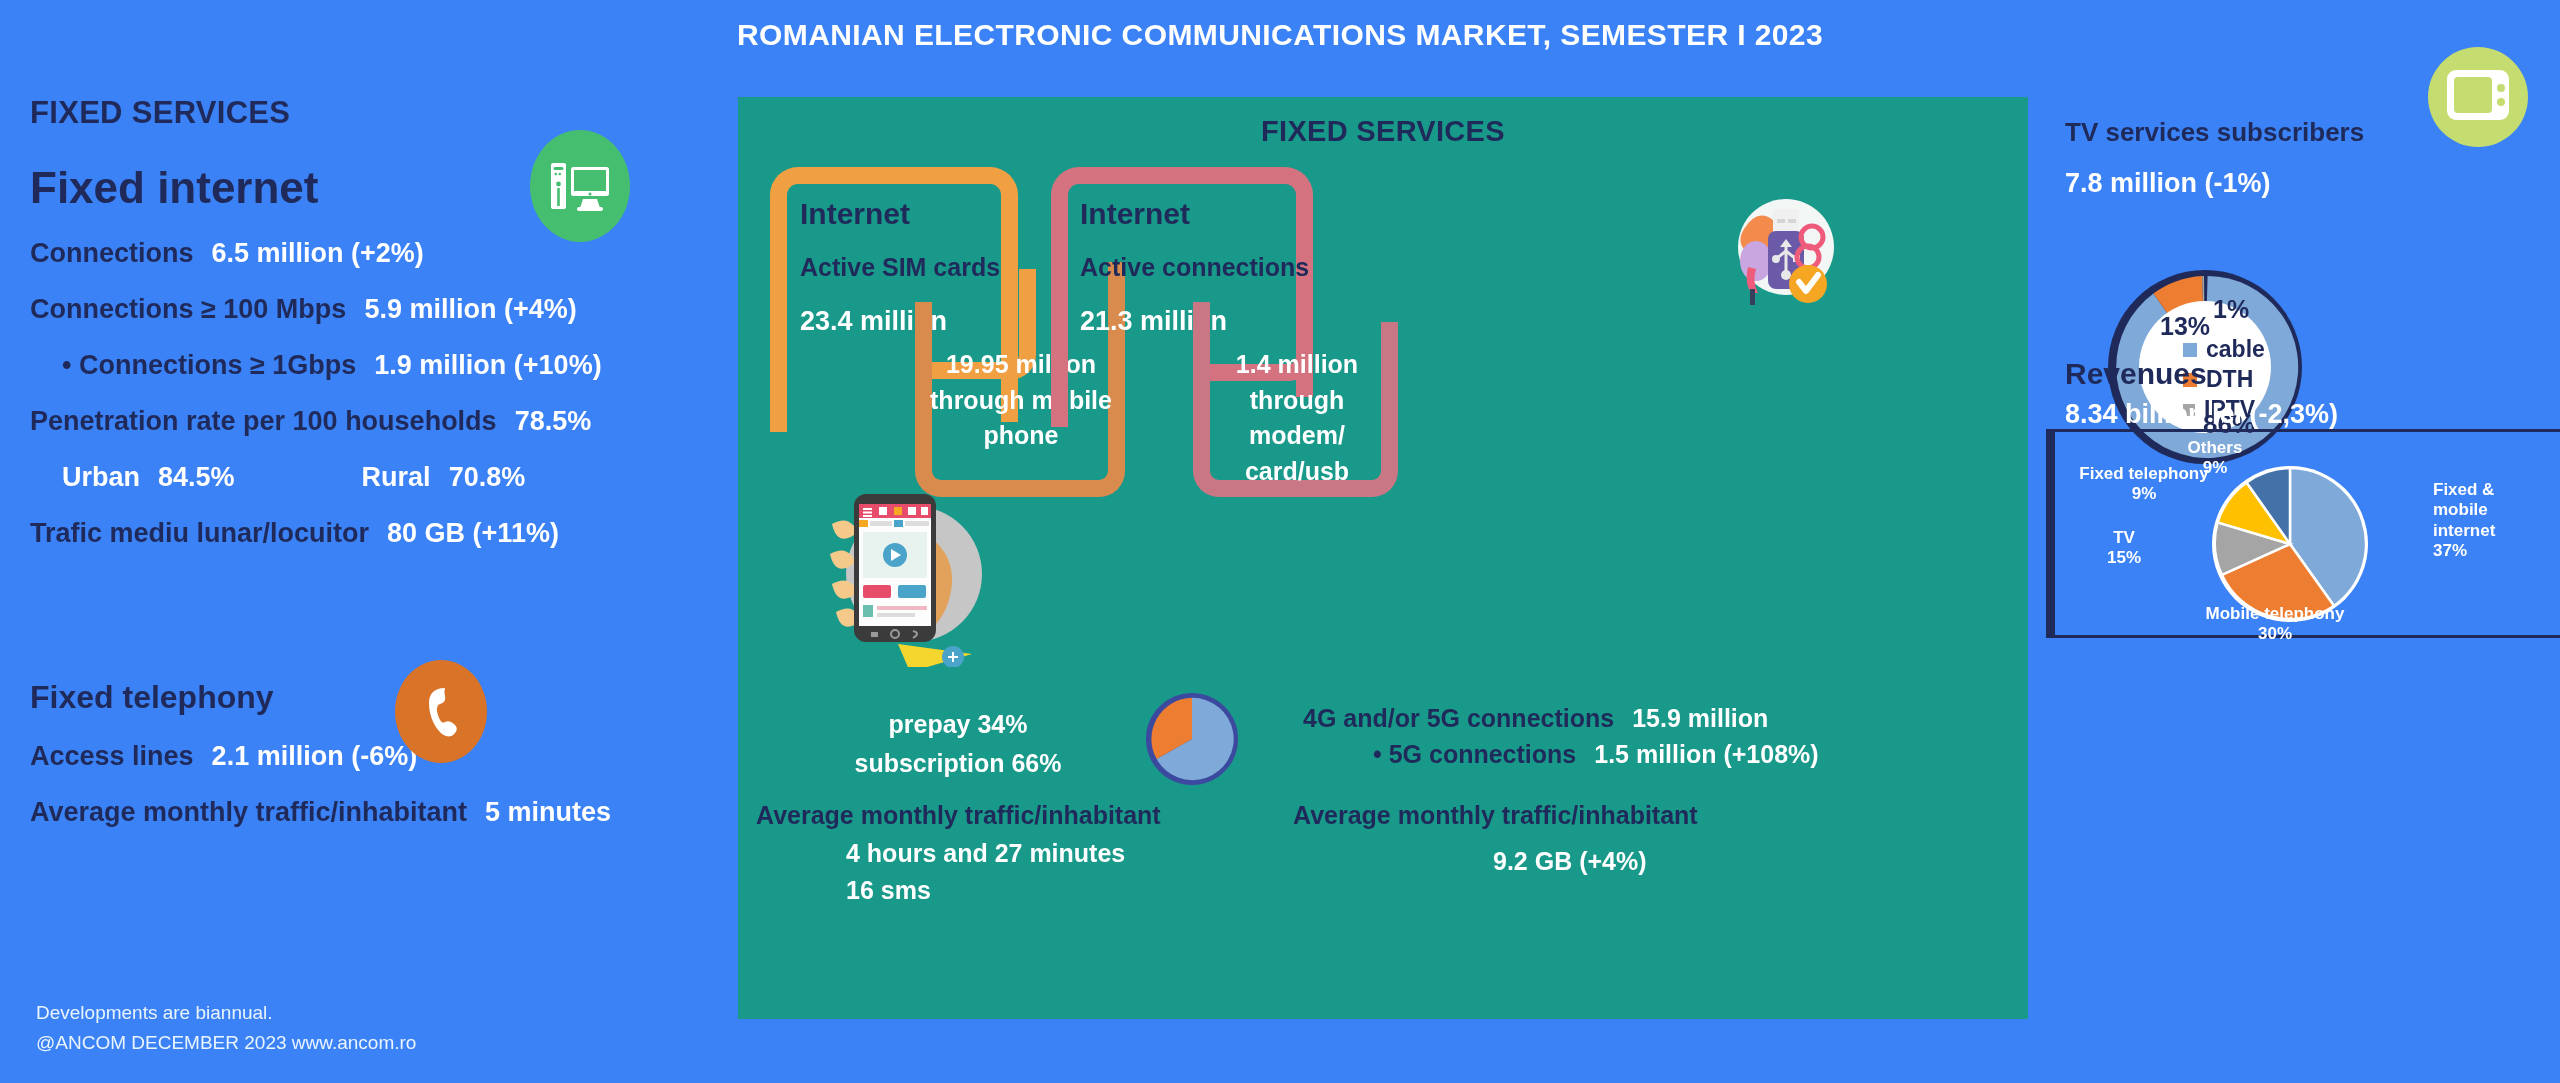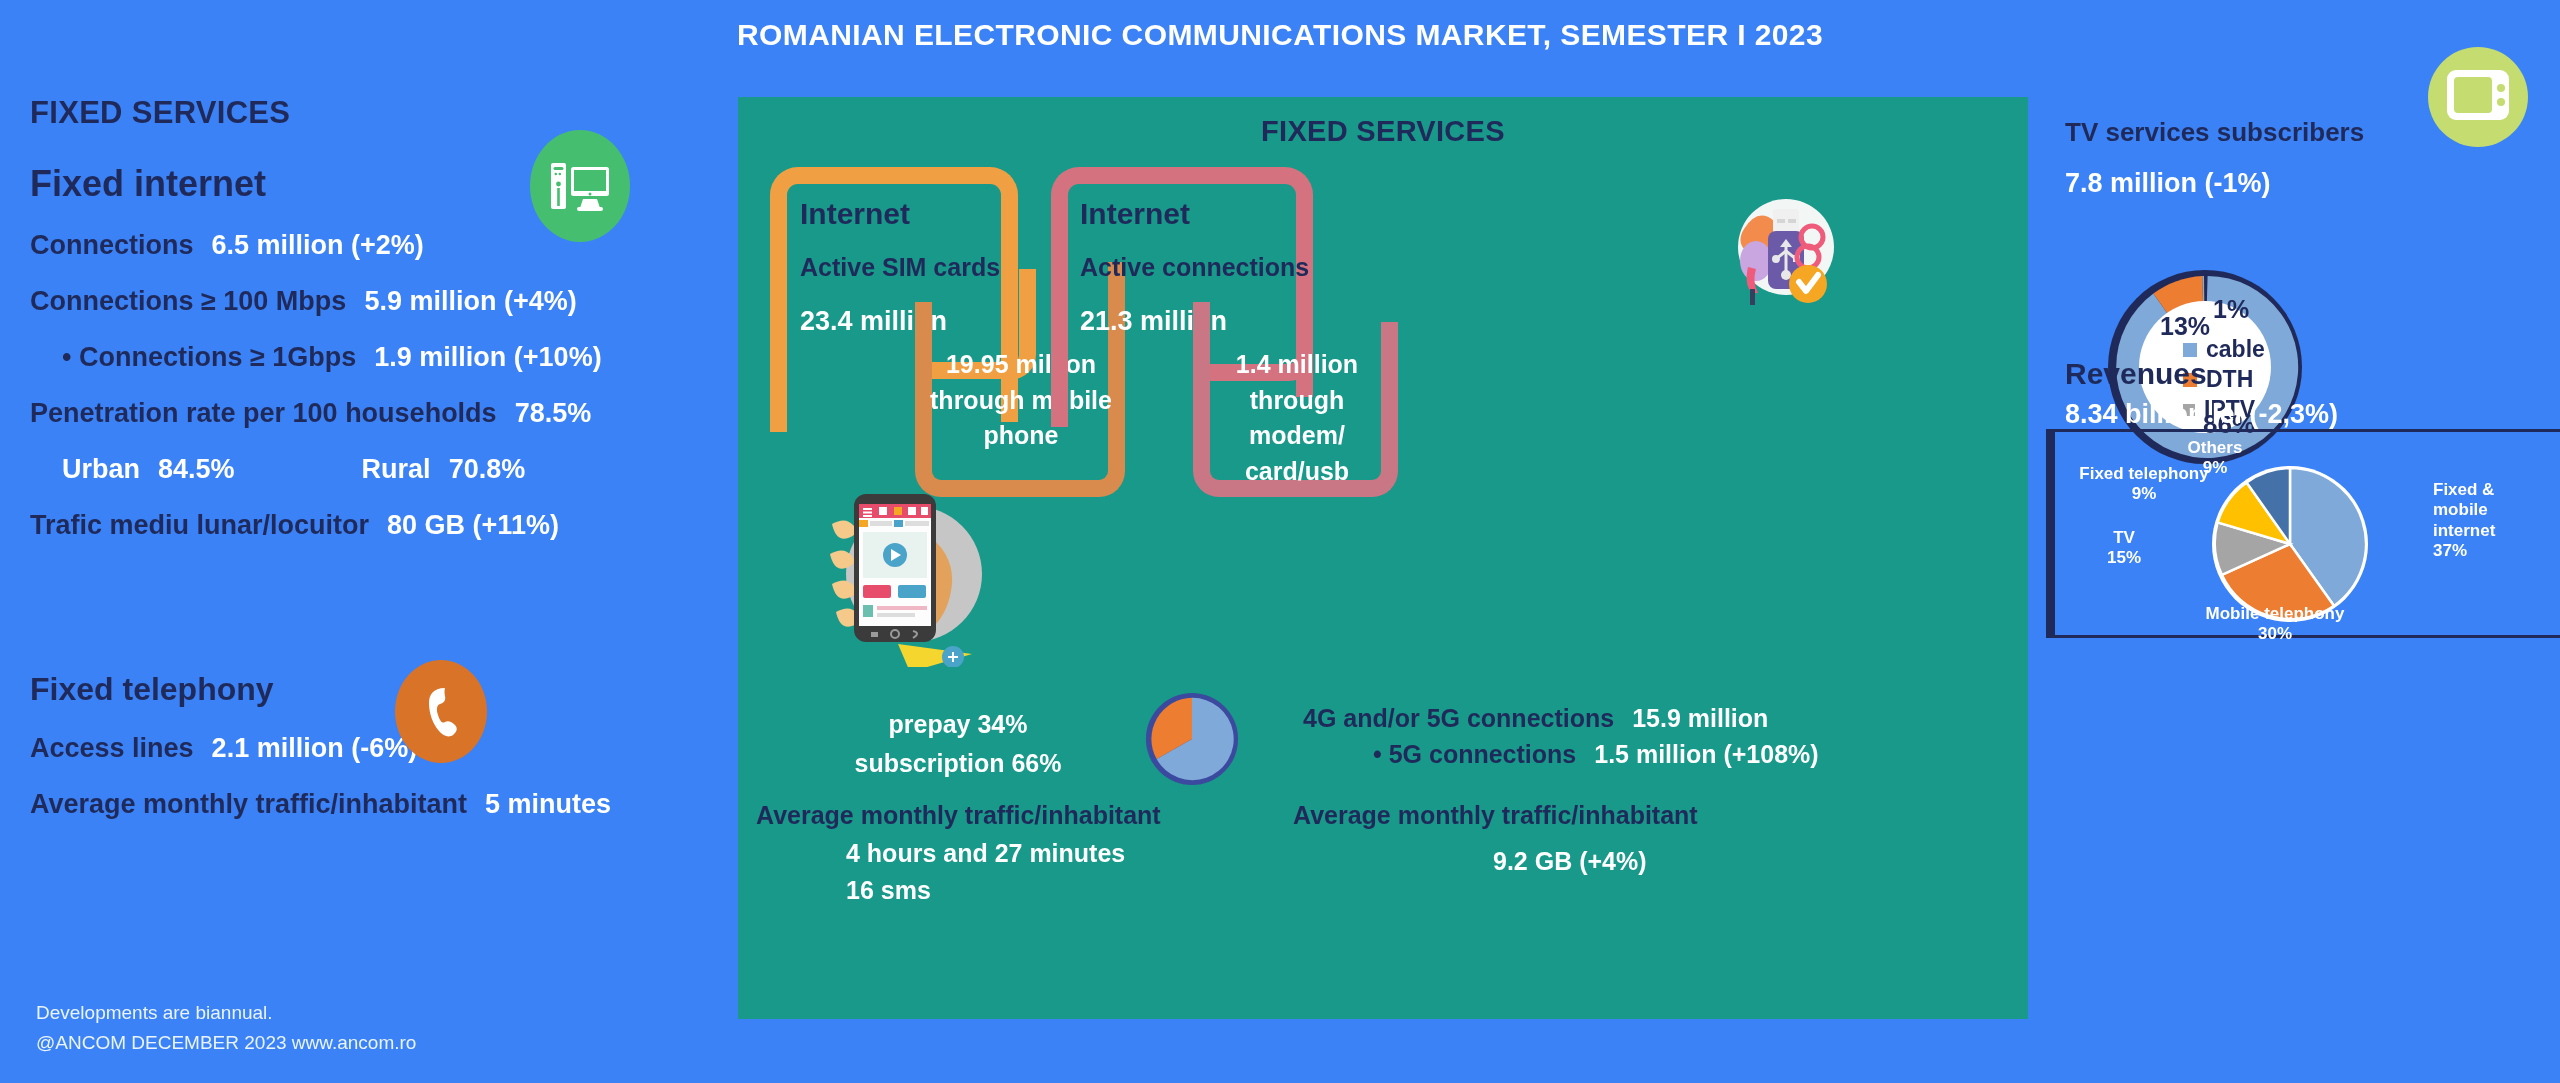--- a/index.html
+++ b/index.html
@@ -15,21 +15,21 @@
   
   #main-title {
     position: absolute; top: 18px; left: 0; width: 2560px;
     text-align: center; font-size: 30px; font-weight: bold;
     letter-spacing: .4px; color: #ffffff;
   }
 
   
   #left-col { position: absolute; left: 0px; top: 95px; width: 735px; }
   #fixed-services-title { font-size: 31px; font-weight: bold; color:#1f2a5a; letter-spacing:.3px; margin-left: 30px;}
-  #fixed-internet-title { font-size: 36px; font-weight: bold; color:#1f2a5a; margin-left: 30px; margin-top: 32px;}
+  #fixed-internet-title { font-size: 44px; font-weight: bold; color:#1f2a5a; margin-left: 30px; margin-top: 32px;}
   .lrow { font-size: 27px; font-weight: bold; color:#1f2a5a; margin-top: 25px; margin-left: 30px; white-space: nowrap;}
   .lrow .v { color:#ffffff; margin-left: 18px; }
   .lrow.indent { margin-left: 62px; }
   .lrow .gap { display:inline-block; width: 112px; }
 
   #pc-icon {
     position: absolute; left: 530px; top: 130px;
     width: 100px; height: 112px; border-radius: 50%;
     background: #45bf6f; display:flex; align-items:center; justify-content:center;
   }

